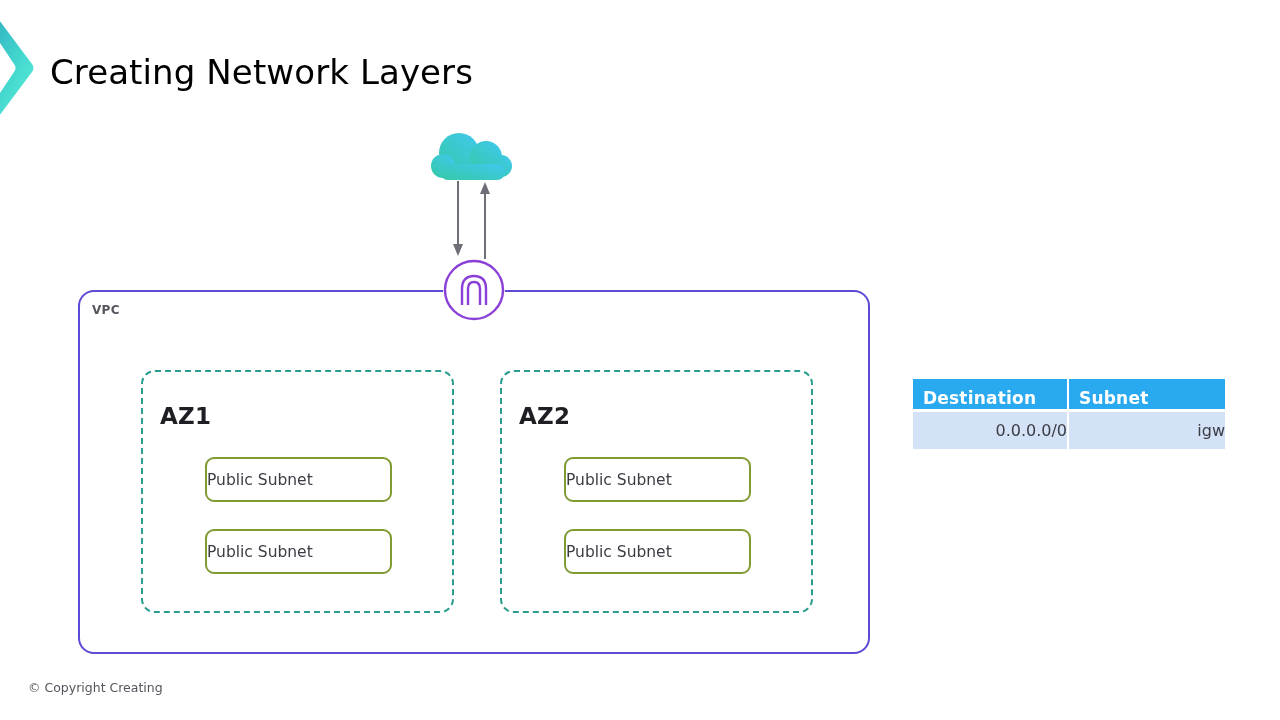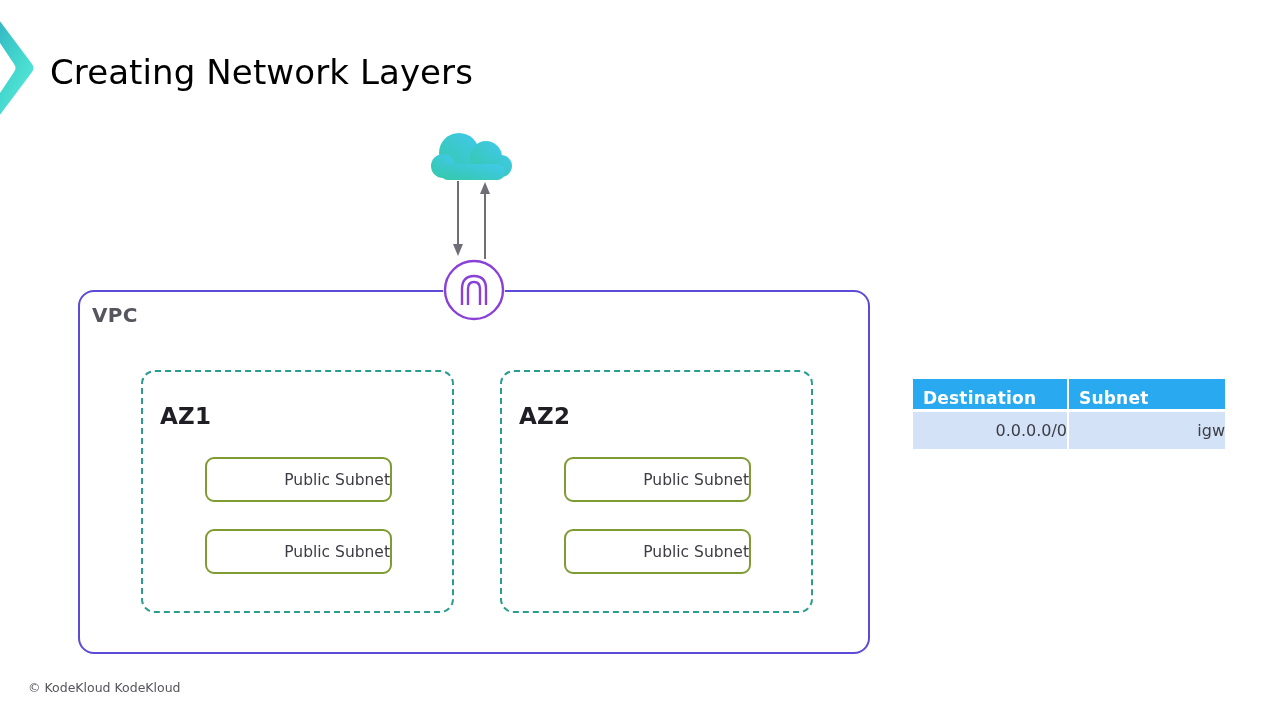--- a/index.html
+++ b/index.html
@@ -63,21 +63,21 @@
     height: 364px;
     border: 2.2px solid #5b4bd6;
     border-radius: 16px;
     background: #ffffff;
     box-sizing: border-box;
   }
   .vpc-label {
     position: absolute;
     left: 92px;
     top: 303px;
-    font-size: 20px;
+    font-size: 12px;
     font-weight: bold;
     color: #55555e;
     letter-spacing: 0.3px;
   }
 
   
   .igw-wrap {
     position: absolute;
     left: 443px;
     top: 259px;
@@ -114,21 +114,21 @@
   .subnet-box {
     position: absolute;
     width: 187px;
     height: 45px;
     border: 2px solid #7f9b33;
     border-radius: 9px;
     box-sizing: border-box;
     background: #ffffff;
     display: flex;
     align-items: center;
-    justify-content: flex-end;
+    justify-content: flex-start;
   }
   .subnet-label {
     font-size: 15.5px;
     color: #3c3c44;
     font-weight: 400;
   }
   .az1 .subnet-box { left: 62px; }
   .az2 .subnet-box { left: 62px; }
   .subnet-box.s-top { top: 85px; }
   .subnet-box.s-bottom { top: 157px; }
@@ -266,13 +266,13 @@
     </tr>
   </thead>
   <tbody>
     <tr>
       <td>0.0.0.0/0</td>
       <td>igw</td>
     </tr>
   </tbody>
 </table>
 
-<div class="footer-copyright">© KodeKloud KodeKloud</div>
+<div class="footer-copyright">© Copyright Creating</div>
 
 </body></html>

